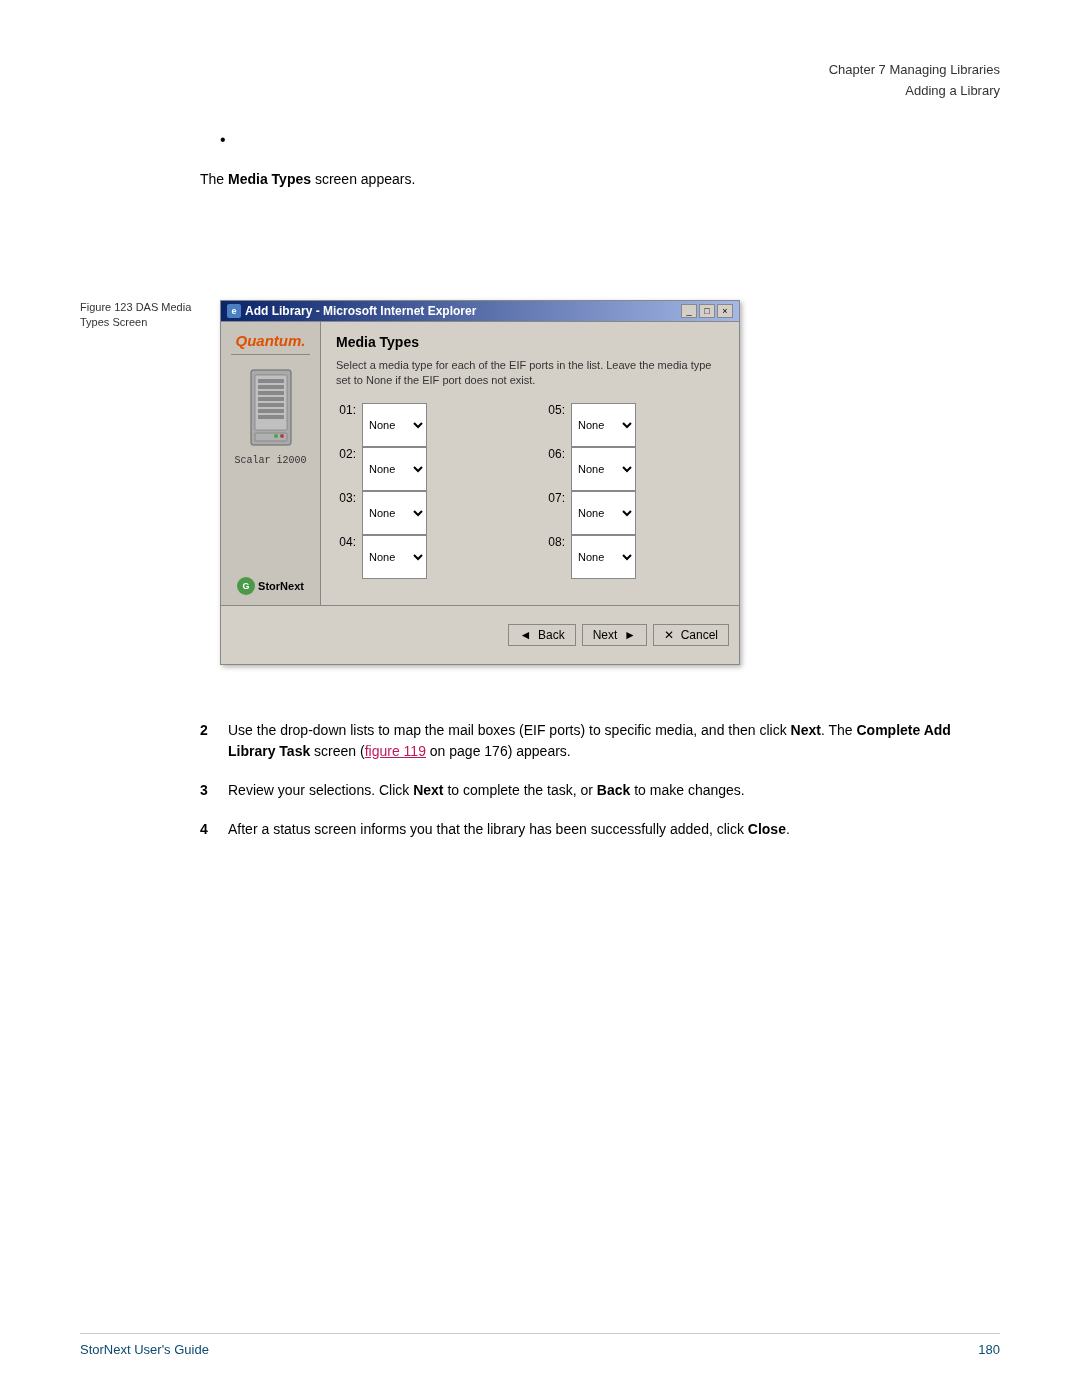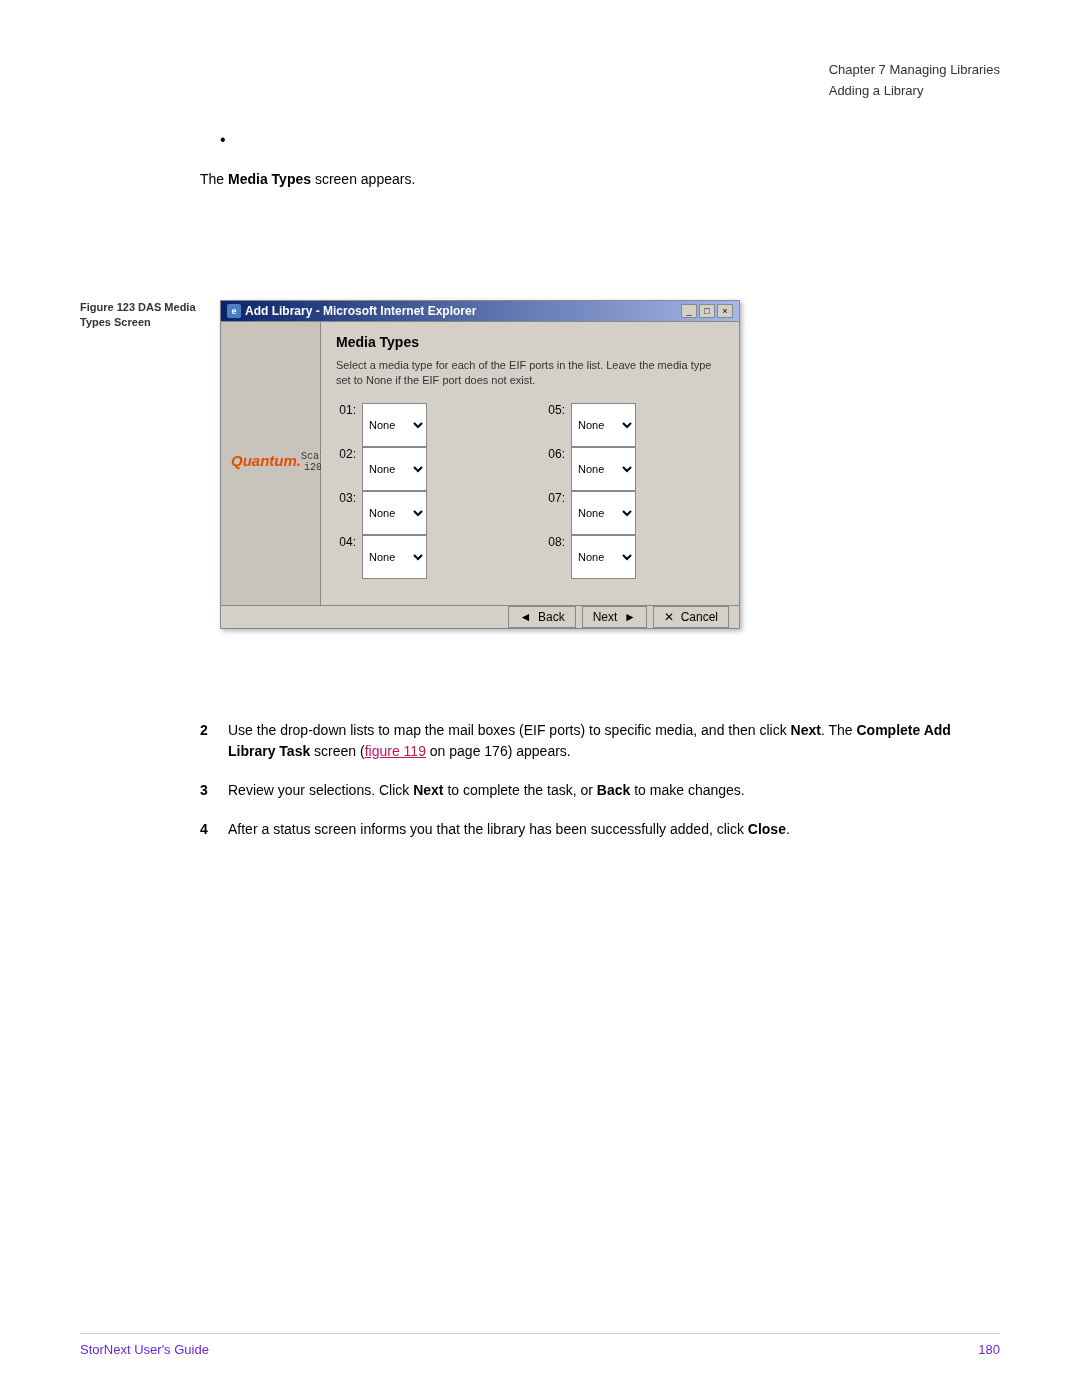--- a/index.html
+++ b/index.html
@@ -11,20 +11,21 @@
       font-size: 14px;
       color: #000;
       position: relative;
     }
 
     
     .page-header {
       position: absolute;
       top: 60px;
       right: 80px;
+      text-align: right;
       font-size: 13px;
       color: #333;
       line-height: 1.6;
     }
 
     
     .main-content {
       position: absolute;
       top: 130px;
       left: 200px;
@@ -66,21 +67,20 @@
       align-items: flex-start;
       gap: 20px;
     }
 
     .figure-label {
       font-size: 11px;
       color: #333;
       width: 120px;
       flex-shrink: 0;
       line-height: 1.4;
-      font-weight: bold;
     }
 
     
     .dialog-window {
       border: 1px solid #888;
       background: #d4d0c8;
       width: 520px;
       flex-shrink: 0;
       box-shadow: 2px 2px 5px rgba(0,0,0,0.3);
     }
@@ -137,21 +137,21 @@
       border-top: 1px solid #888;
     }
 
     
     .dialog-sidebar {
       width: 100px;
       background: #c8c4bc;
       border-right: 1px solid #888;
       padding: 10px;
       display: flex;
-      flex-direction: row;
+      flex-direction: column;
       align-items: center;
     }
 
     .quantum-logo {
       color: #e05000;
       font-size: 15px;
       font-weight: bold;
       font-style: italic;
       margin-bottom: 5px;
     }
@@ -239,21 +239,21 @@
       background: white;
       border: 1px solid #888;
       cursor: pointer;
       width: 65px;
     }
 
     
     .dialog-bottom {
       background: #d4d0c8;
       border-top: 1px solid #888;
-      padding: 0 10px;
+      padding: 18px 10px;
       display: flex;
       justify-content: flex-end;
       gap: 6px;
     }
 
     .dialog-btn {
       padding: 3px 10px;
       font-size: 12px;
       background: #d4d0c8;
       border: 1px solid #888;
@@ -297,21 +297,21 @@
 
     
     .page-footer {
       position: absolute;
       bottom: 40px;
       left: 80px;
       right: 80px;
       display: flex;
       justify-content: space-between;
       font-size: 13px;
-      color: #6d28d9;
+      color: #0c4a6e;
       border-top: 1px solid #ccc;
       padding-top: 8px;
     }
 
     
     .library-svg {
       display: block;
     }
   </style>
 </head>

